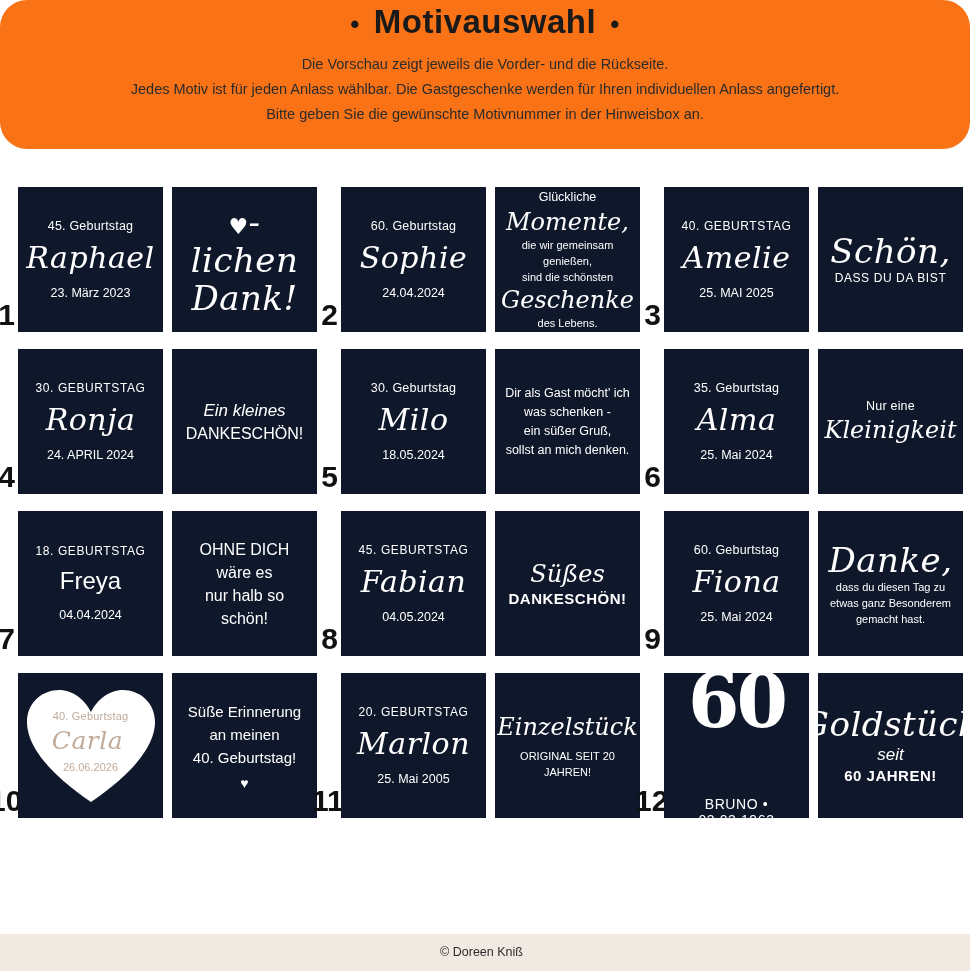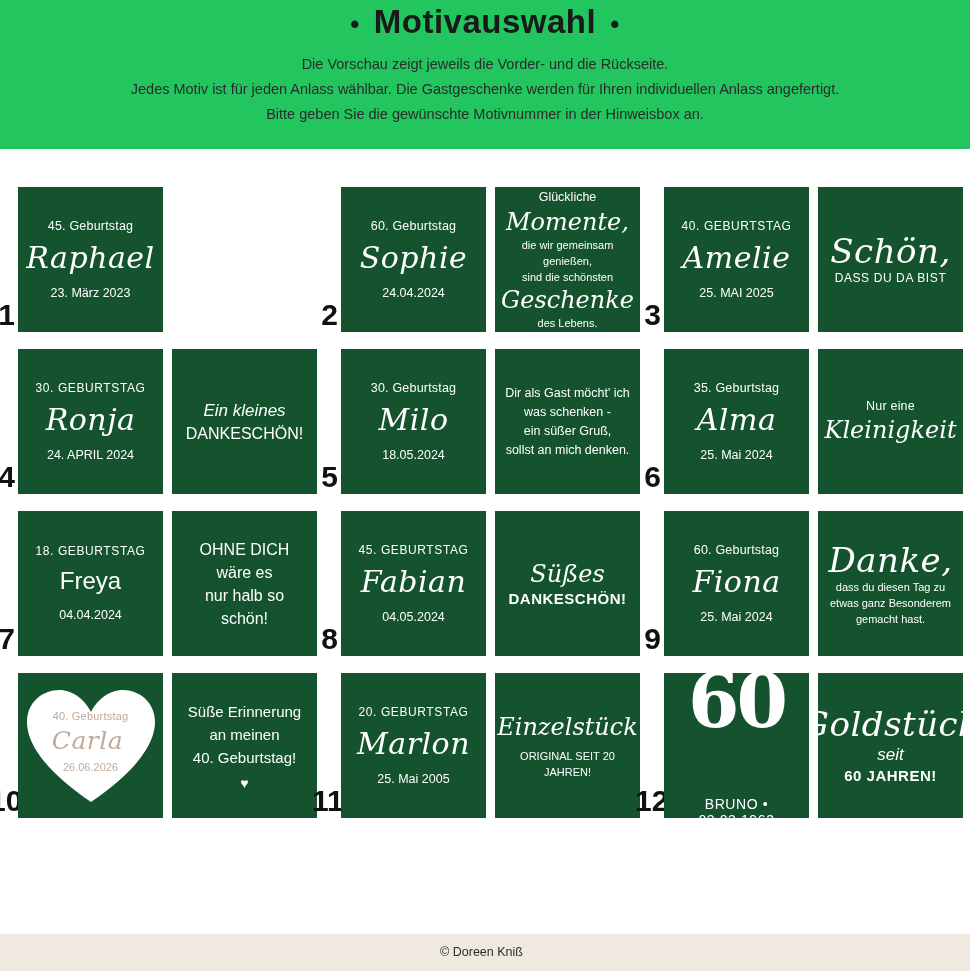--- a/index.html
+++ b/index.html
@@ -14,23 +14,24 @@
     overflow: hidden;
     position: relative;
   }
   .page {
     width: 970px;
     height: 971px;
     position: relative;
     background: #ffffff;
   }
   .header {
-    background: #22c55e;
+    background: #f97316;
     padding: 0 0 22px 0;
     text-align: center;
+    border-radius: 27px;
   }
   .header-title {
     font-size: 33px;
     font-weight: bold;
     color: #1a1a1a;
     letter-spacing: 0.5px;
     padding-top: 2px;
     line-height: 40px;
   }
   .header-title .dot {
@@ -72,21 +73,21 @@
     margin-right: 3px;
     flex: 0 0 auto;
   }
   .tiles {
     display: flex;
     gap: 9px;
   }
   .tile {
     width: 145px;
     height: 145px;
-    background: #14532d;
+    background: #0f172a;
     color: #ffffff;
     display: flex;
     flex-direction: column;
     align-items: center;
     justify-content: center;
     text-align: center;
     overflow: hidden;
     box-sizing: border-box;
     padding: 8px 9px;
   }
@@ -249,20 +250,26 @@
     <div class="row offset-left">
 
       <div class="cell">
         <div class="cell-number">1</div>
         <div class="tiles">
           <div class="tile">
             <div class="t-small">45. Geburtstag</div>
             <div class="t-script">Raphael</div>
             <div class="t-date">23. März 2023</div>
           </div>
+          <div class="tile">
+            <div class="t-script-lg">
+              <span class="heart-glyph">♥</span><span>-lichen</span>
+            </div>
+            <div class="t-script-lg">Dank!</div>
+          </div>
         </div>
       </div>
 
       <div class="cell">
         <div class="cell-number">2</div>
         <div class="tiles">
           <div class="tile">
             <div class="t-small">60. Geburtstag</div>
             <div class="t-script">Sophie</div>
             <div class="t-date">24.04.2024</div>

